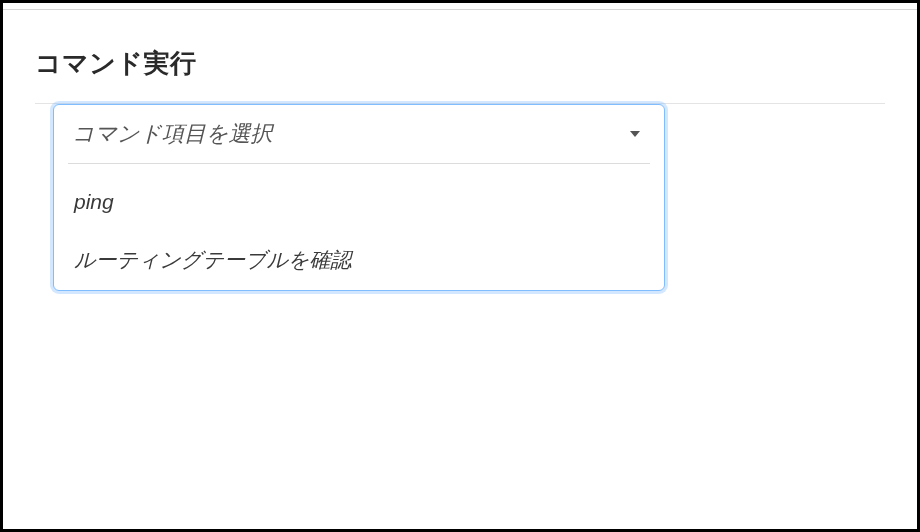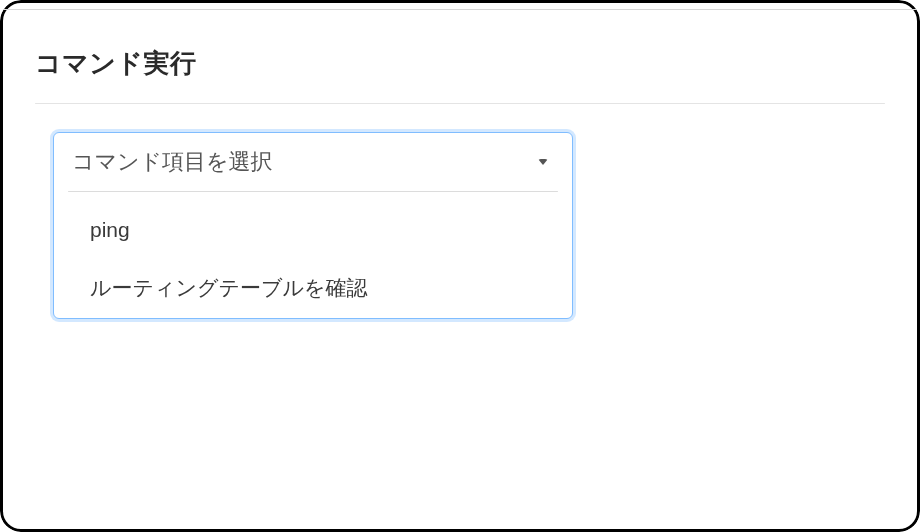--- a/index.html
+++ b/index.html
@@ -1,19 +1,18 @@
 <!DOCTYPE html>
 <html><head>
   <meta charset="utf-8">
   <style>
     * {
       margin: 0;
       padding: 0;
       box-sizing: border-box;
-      border-radius: 21px;
     }
     body {
       font-family: -apple-system, BlinkMacSystemFont, "Segoe UI", "Hiragino Sans", "Hiragino Kaku Gothic ProN", Meiryo, sans-serif;
       background: #fff;
       width: 920px;
       height: 532px;
       overflow: hidden;
     }
     .outer {
       border: 3px solid #000;
@@ -35,24 +34,24 @@
       font-weight: 700;
       color: #2a2a2a;
       letter-spacing: 0.5px;
     }
     .title-underline {
       border-top: 1px solid #e4e4e4;
       height: 0;
       margin-top: 22px;
     }
     .dropdown-wrapper {
-      margin-top: 28px;
       margin-left: 18px;
-      width: 520px;
+      width: 612px;
       position: relative;
+      font-style: italic;
     }
     .dropdown-box {
       border: 1px solid #80bdff;
       border-radius: 6px;
       box-shadow: 0 0 0 3px rgba(128, 189, 255, 0.35);
       background: #fff;
       padding: 0;
     }
     .dropdown-header {
       display: flex;
@@ -74,21 +73,21 @@
       margin-right: 6px;
     }
     .header-underline {
       border-top: 1px solid #dcdcdc;
       margin: 0 14px;
     }
     .options-list {
       padding: 10px 0 0 0;
     }
     .option-item {
-      padding: 16px 36px;
+      padding: 16px 20px;
       font-size: 21px;
       color: #3a3a3a;
       cursor: pointer;
     }
     .panel-bottom-divider {
       position: absolute;
       left: 3px;
       top: 398px;
       width: calc(100% - 6px);
       border-top: 1px solid #d7d7d7;

